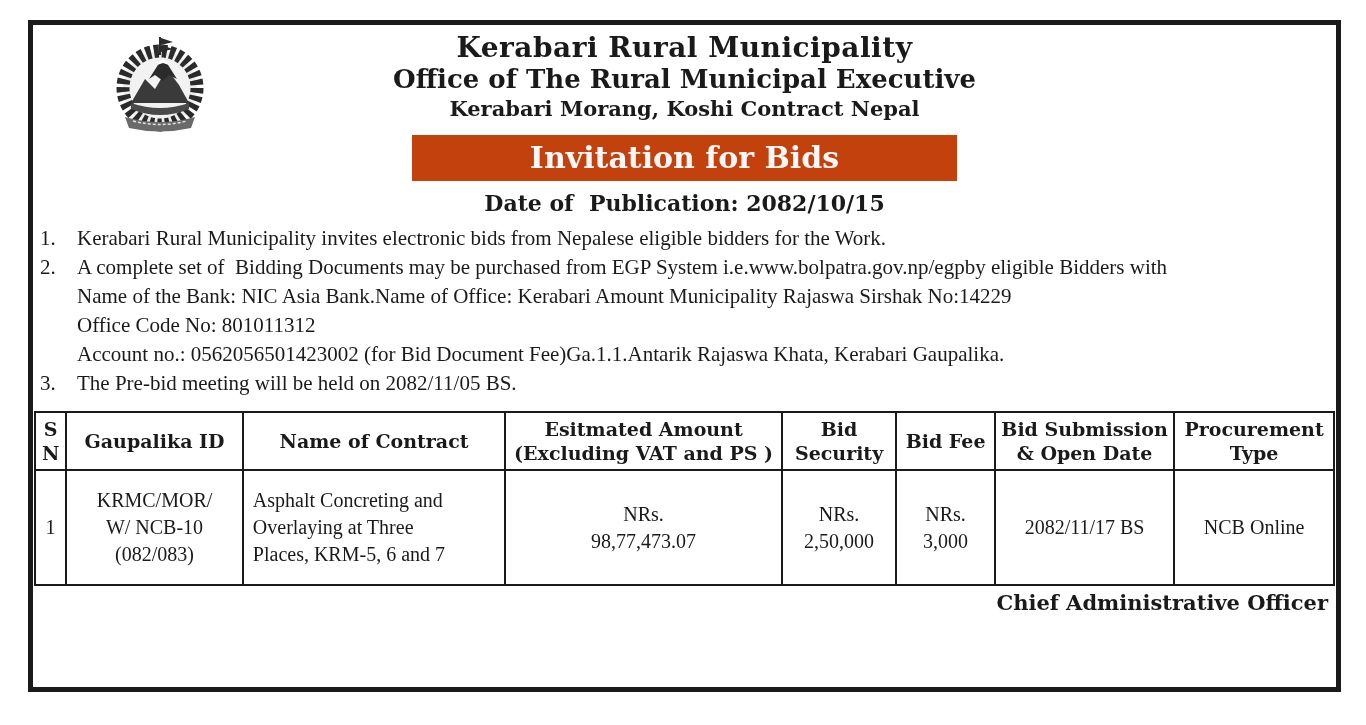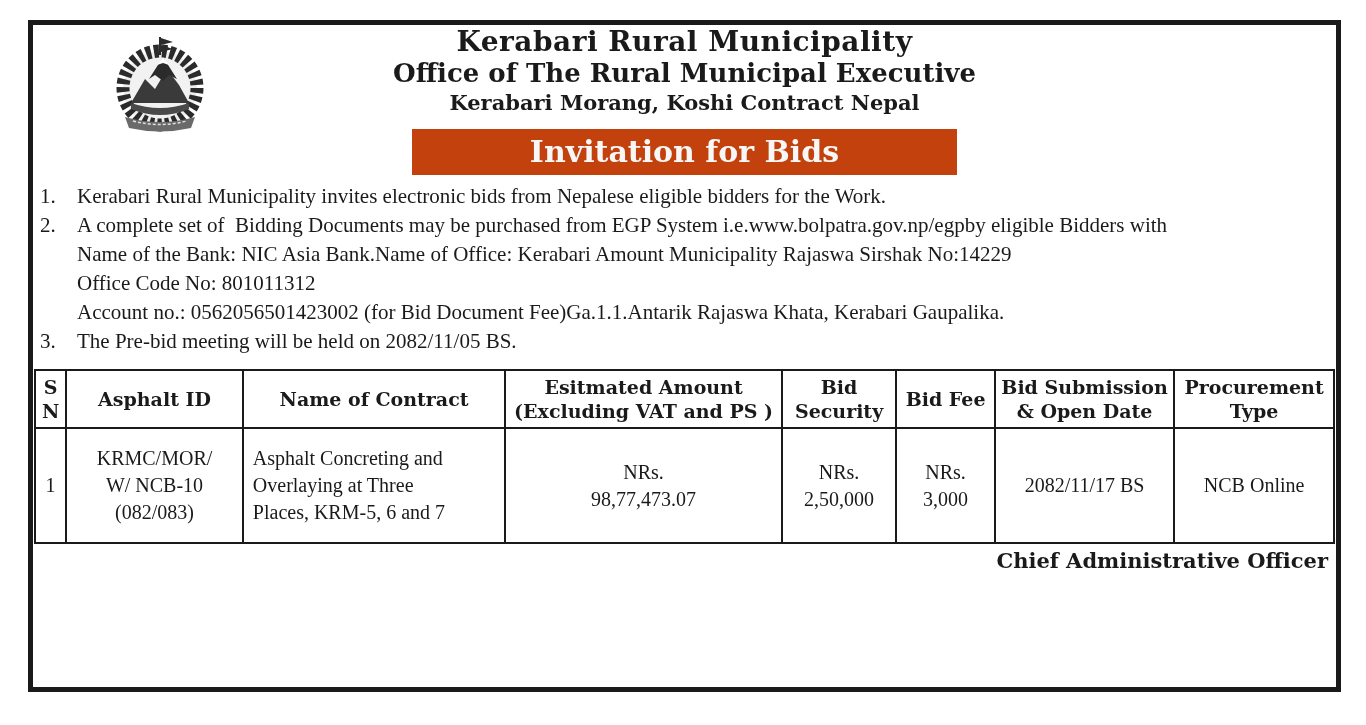--- a/index.html
+++ b/index.html
@@ -12,21 +12,21 @@
   }
   .page {
     position: absolute;
     left: 28px; top: 20px;
     width: 1313px; height: 672px;
     border: 5px solid #1a1a1a;
     background: #ffffff;
     color: #1a1a1a;
   }
   
-  .masthead { position: relative; text-align: center; }
+  .masthead { position: relative; padding-top: 6px; text-align: center; }
   .logo {
     position: absolute; left: 72px; top: 10px;
     width: 110px; height: 100px;
   }
   .org-name {
     font-family: "DejaVu Serif", serif;
     font-weight: bold; font-size: 28px; line-height: 33px;
     letter-spacing: 0.5px;
   }
   .office-name {
@@ -120,20 +120,21 @@
       </div>
       <div class="org-name">Kerabari Rural Municipality</div>
       <div class="office-name">Office of The Rural Municipal Executive</div>
       <div class="address-line">Kerabari Morang, Koshi Contract Nepal</div>
     </div>
 
     <div class="banner-row">
       <div class="banner">Invitation for Bids</div>
     </div>
 
+    <div class="pub-date">Date of  Publication: 2082/10/15</div>
 
     <div class="notices">
         <div class="notice-item">
           <span class="notice-num">1.</span>
           <div class="notice-lines">
             <div>Kerabari Rural Municipality invites electronic bids from Nepalese eligible bidders for the Work.</div>
           </div>
         </div>
         <div class="notice-item">
           <span class="notice-num">2.</span>
@@ -160,21 +161,21 @@
         <col style="width:21.3%">
         <col style="width:8.8%">
         <col style="width:7.6%">
         <col style="width:13.8%">
         <col style="width:12.3%">
       </colgroup>
       <thead>
         <tr>
           <th>S
 N</th>
-          <th>Asphalt ID</th>
+          <th>Gaupalika ID</th>
           <th>Name of Contract</th>
           <th>Esitmated Amount
 (Excluding VAT and PS )</th>
           <th>Bid
 Security</th>
           <th>Bid Fee</th>
           <th>Bid Submission
 &amp; Open Date</th>
           <th>Procurement
 Type</th>

